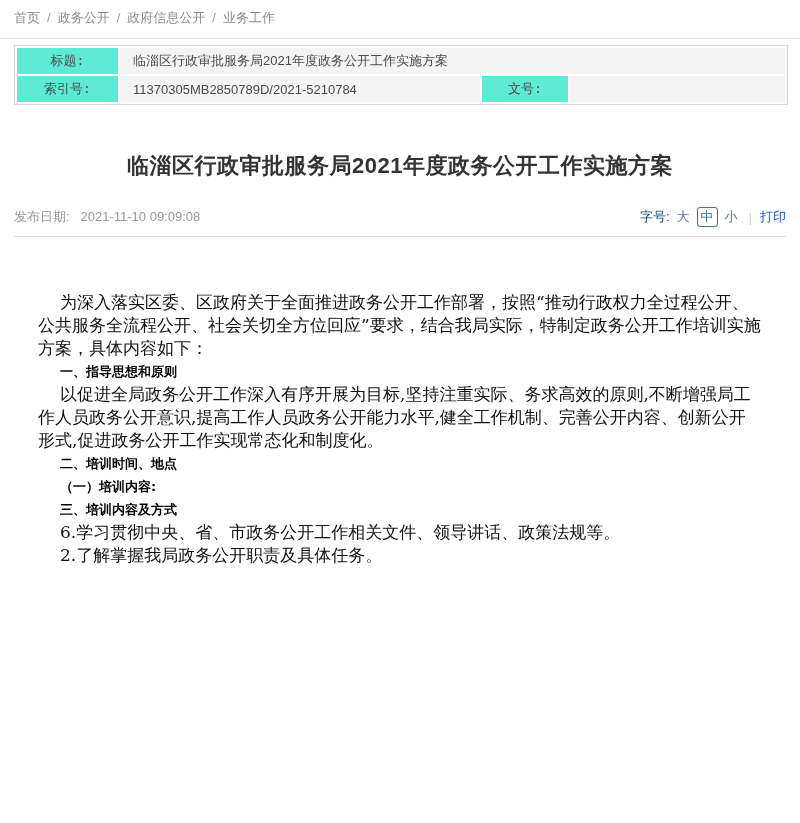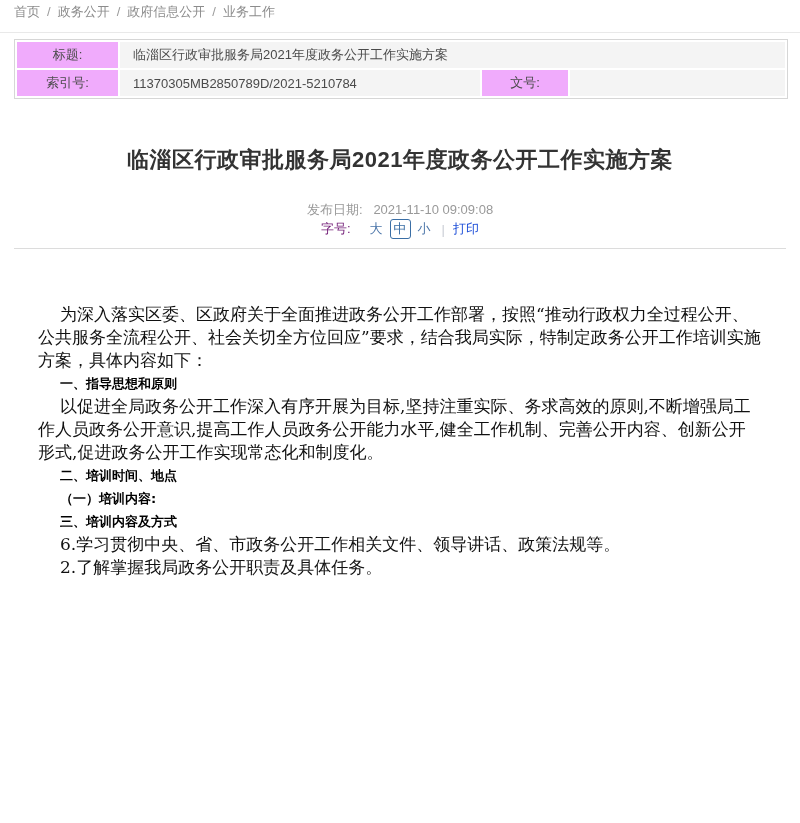--- a/index.html
+++ b/index.html
@@ -6,55 +6,55 @@
   html, body { margin: 0; padding: 0; }
   body {
     width: 800px; height: 823px; overflow: hidden;
     background: #ffffff;
     font-family: "Liberation Sans", sans-serif;
   }
   .page { position: relative; width: 800px; height: 823px; }
 
   
   .breadcrumb {
-    padding: 3px 14px 11px 14px;
+    padding: 9px 14px 11px 14px;
     font-size: 13px; color: #8c8c8c;
     border-bottom: 1px solid #e9e9e9;
   }
   .breadcrumb .crumb { color: #8c8c8c; cursor: pointer; }
   .breadcrumb .sep { margin: 0 7px; color: #9b9b9b; }
 
   
   .meta-table-wrap { margin: 6px 14px 0 14px; }
   table.meta-table {
     width: 772px; table-layout: fixed;
     border-collapse: separate; border-spacing: 2px;
     background: #ffffff; border: 1px solid #d6d6d6;
     font-size: 13px; color: #4a4a4a;
   }
   table.meta-table td { height: 26px; overflow: hidden; white-space: nowrap; }
-  td.cell-label { background: #f0abfc; text-align: center; }
+  td.cell-label { background: #5eead4; text-align: center; font-family: Liberation Mono, monospace; }
   td.cell-value { background: #f4f4f4; padding-left: 13px; text-align: left; }
 
   
   .doc-title {
     margin: 46px 40px 0 40px;
     text-align: center;
     font-size: 22px; font-weight: bold; color: #333333;
     letter-spacing: 0.5px;
   }
 
   
   .doc-meta {
     margin: 26px 14px 0 14px;
     display: flex; justify-content: space-between; align-items: center;
-    font-size: 13px; color: #999999; flex-direction: column;
+    font-size: 13px; color: #999999;
   }
   .doc-meta .right { display: flex; align-items: center; color: #555555; }
-  .fs-label { color: #701a75; margin-right: 16px; }
+  .fs-label { color: #0c4a6e; margin-right: 4px; }
   .fs-btn { color: #4a74a8; margin: 0 3px; cursor: pointer; }
   .fs-btn.active {
     border: 1px solid #3a6ea5; color: #3a6ea5;
     border-radius: 3px; padding: 0 3px; margin: 0 4px;
   }
   .ctrl-sep { color: #c9ccd4; margin: 0 8px; }
   .print-btn { color: #1d4ed8; cursor: pointer; }
 
   .content-divider {
     margin: 9px 14px 0 14px; height: 0;

